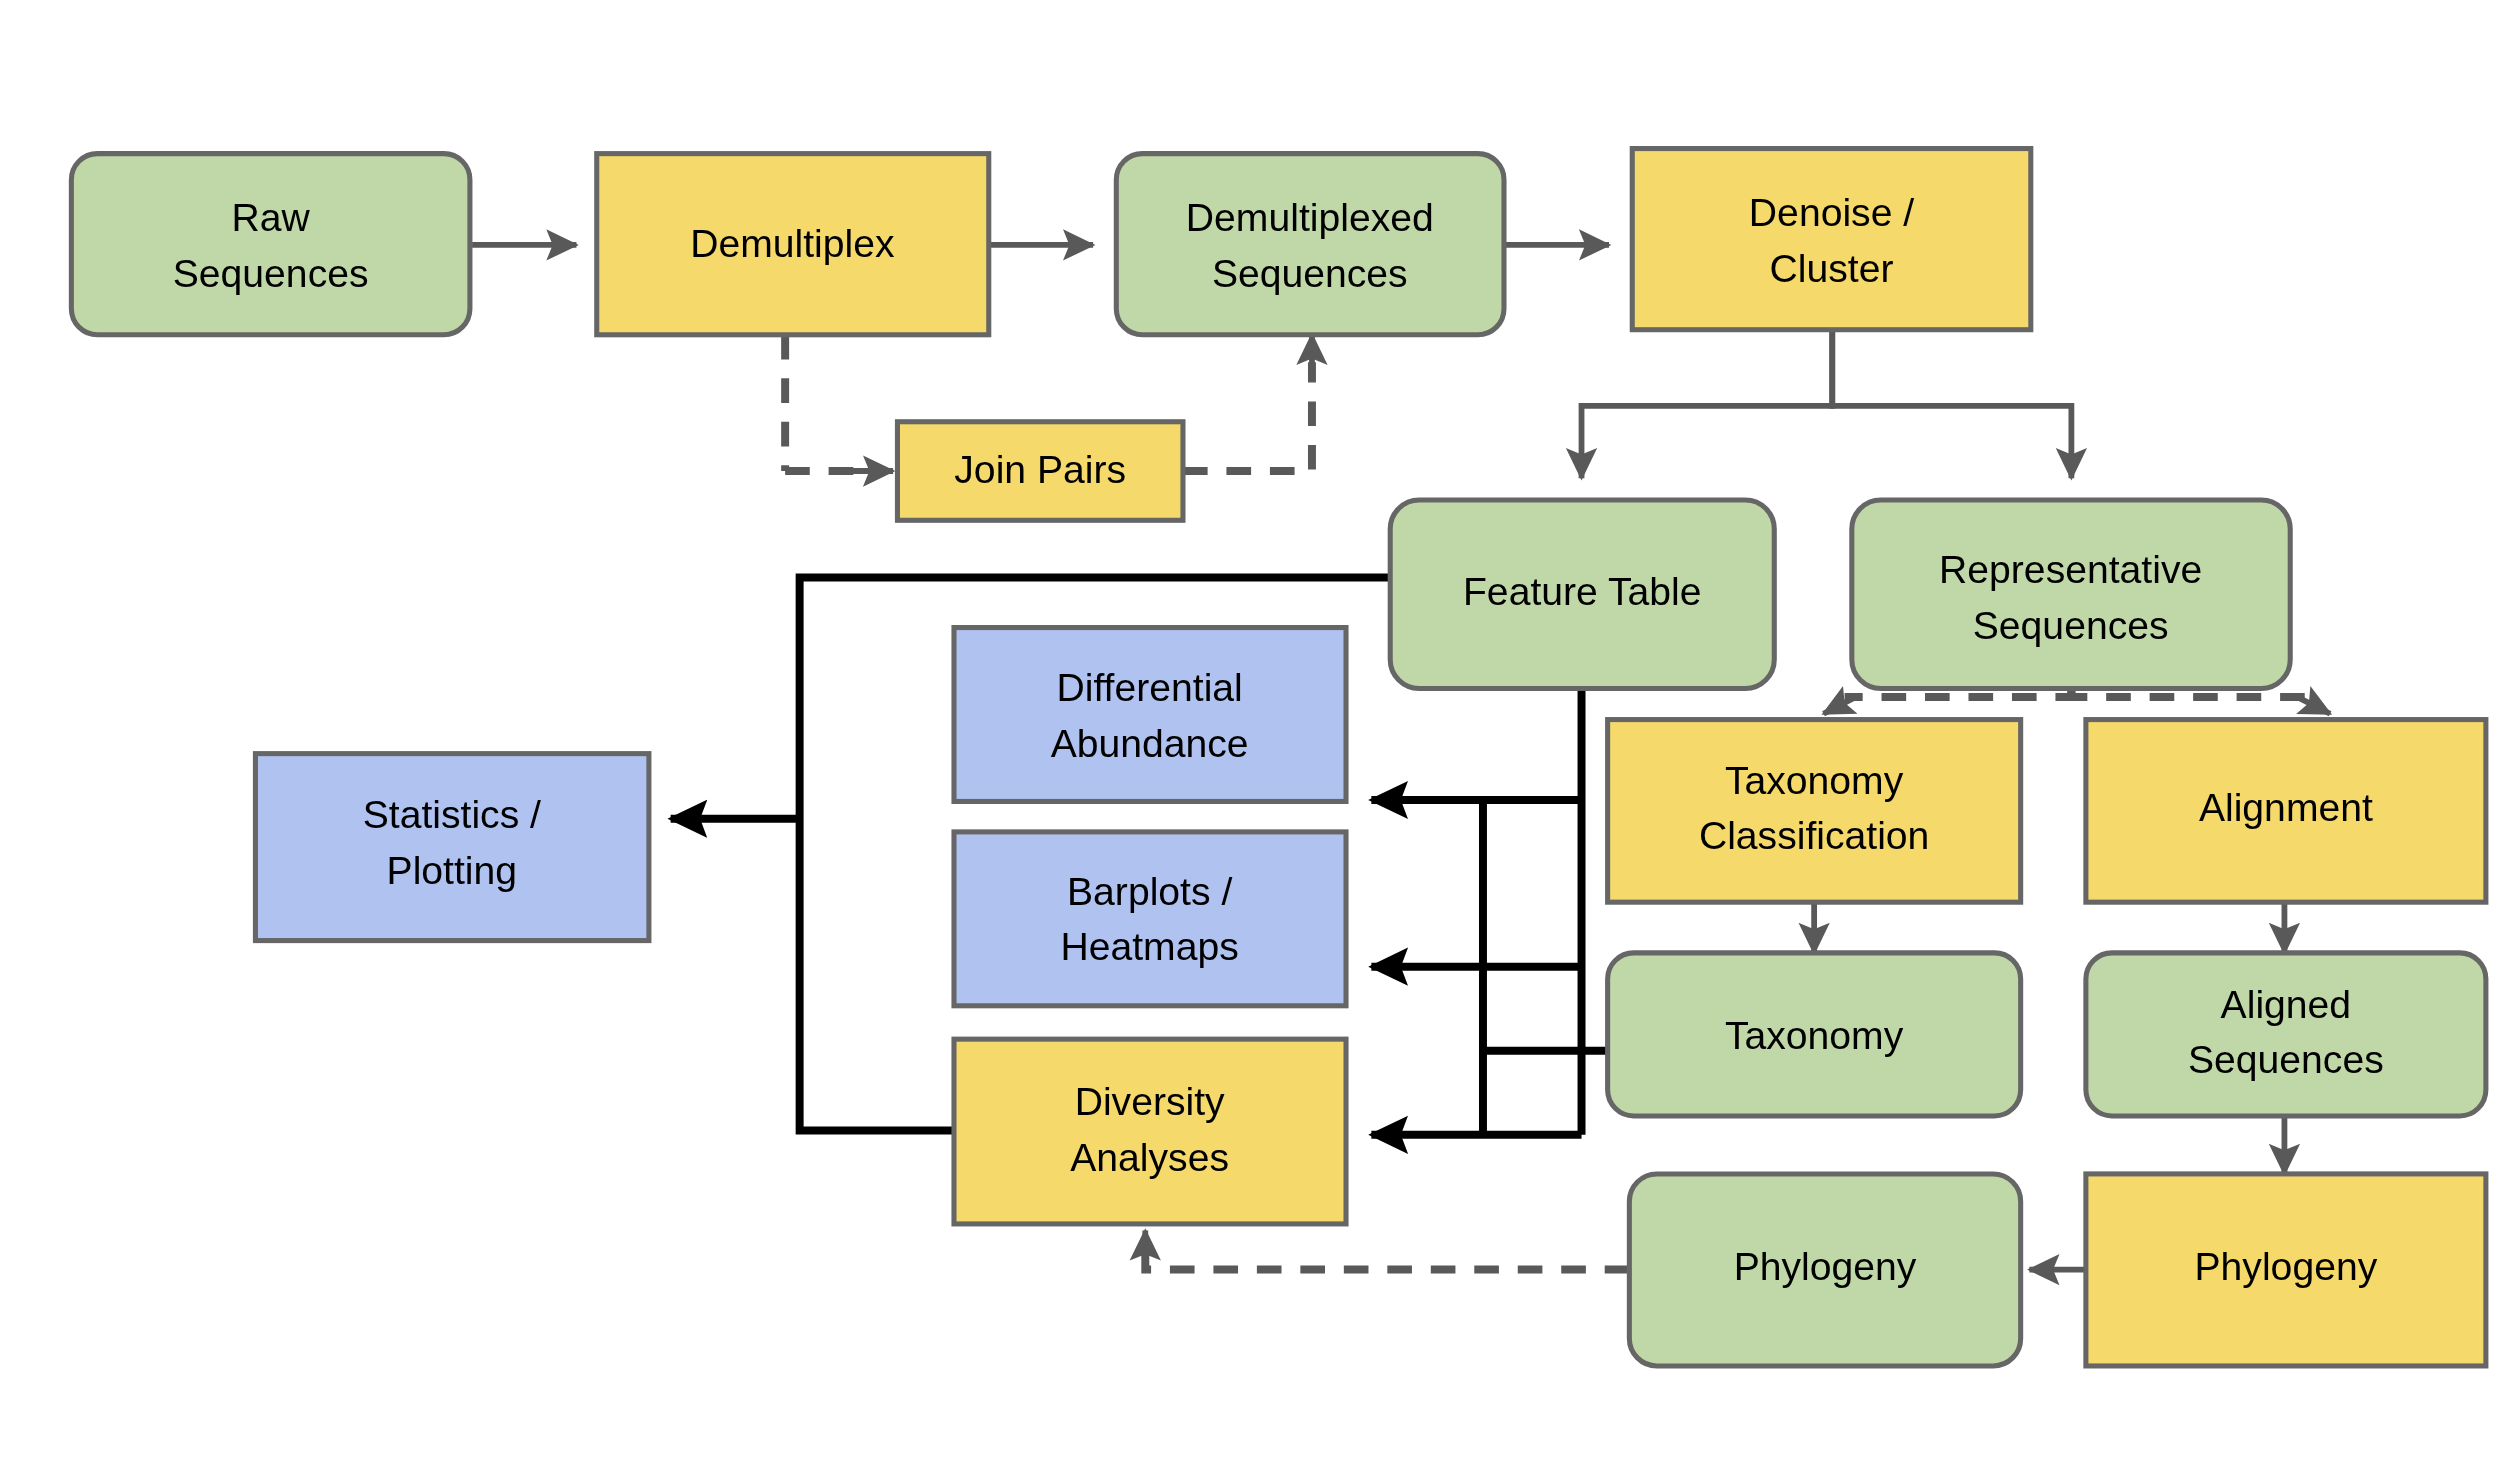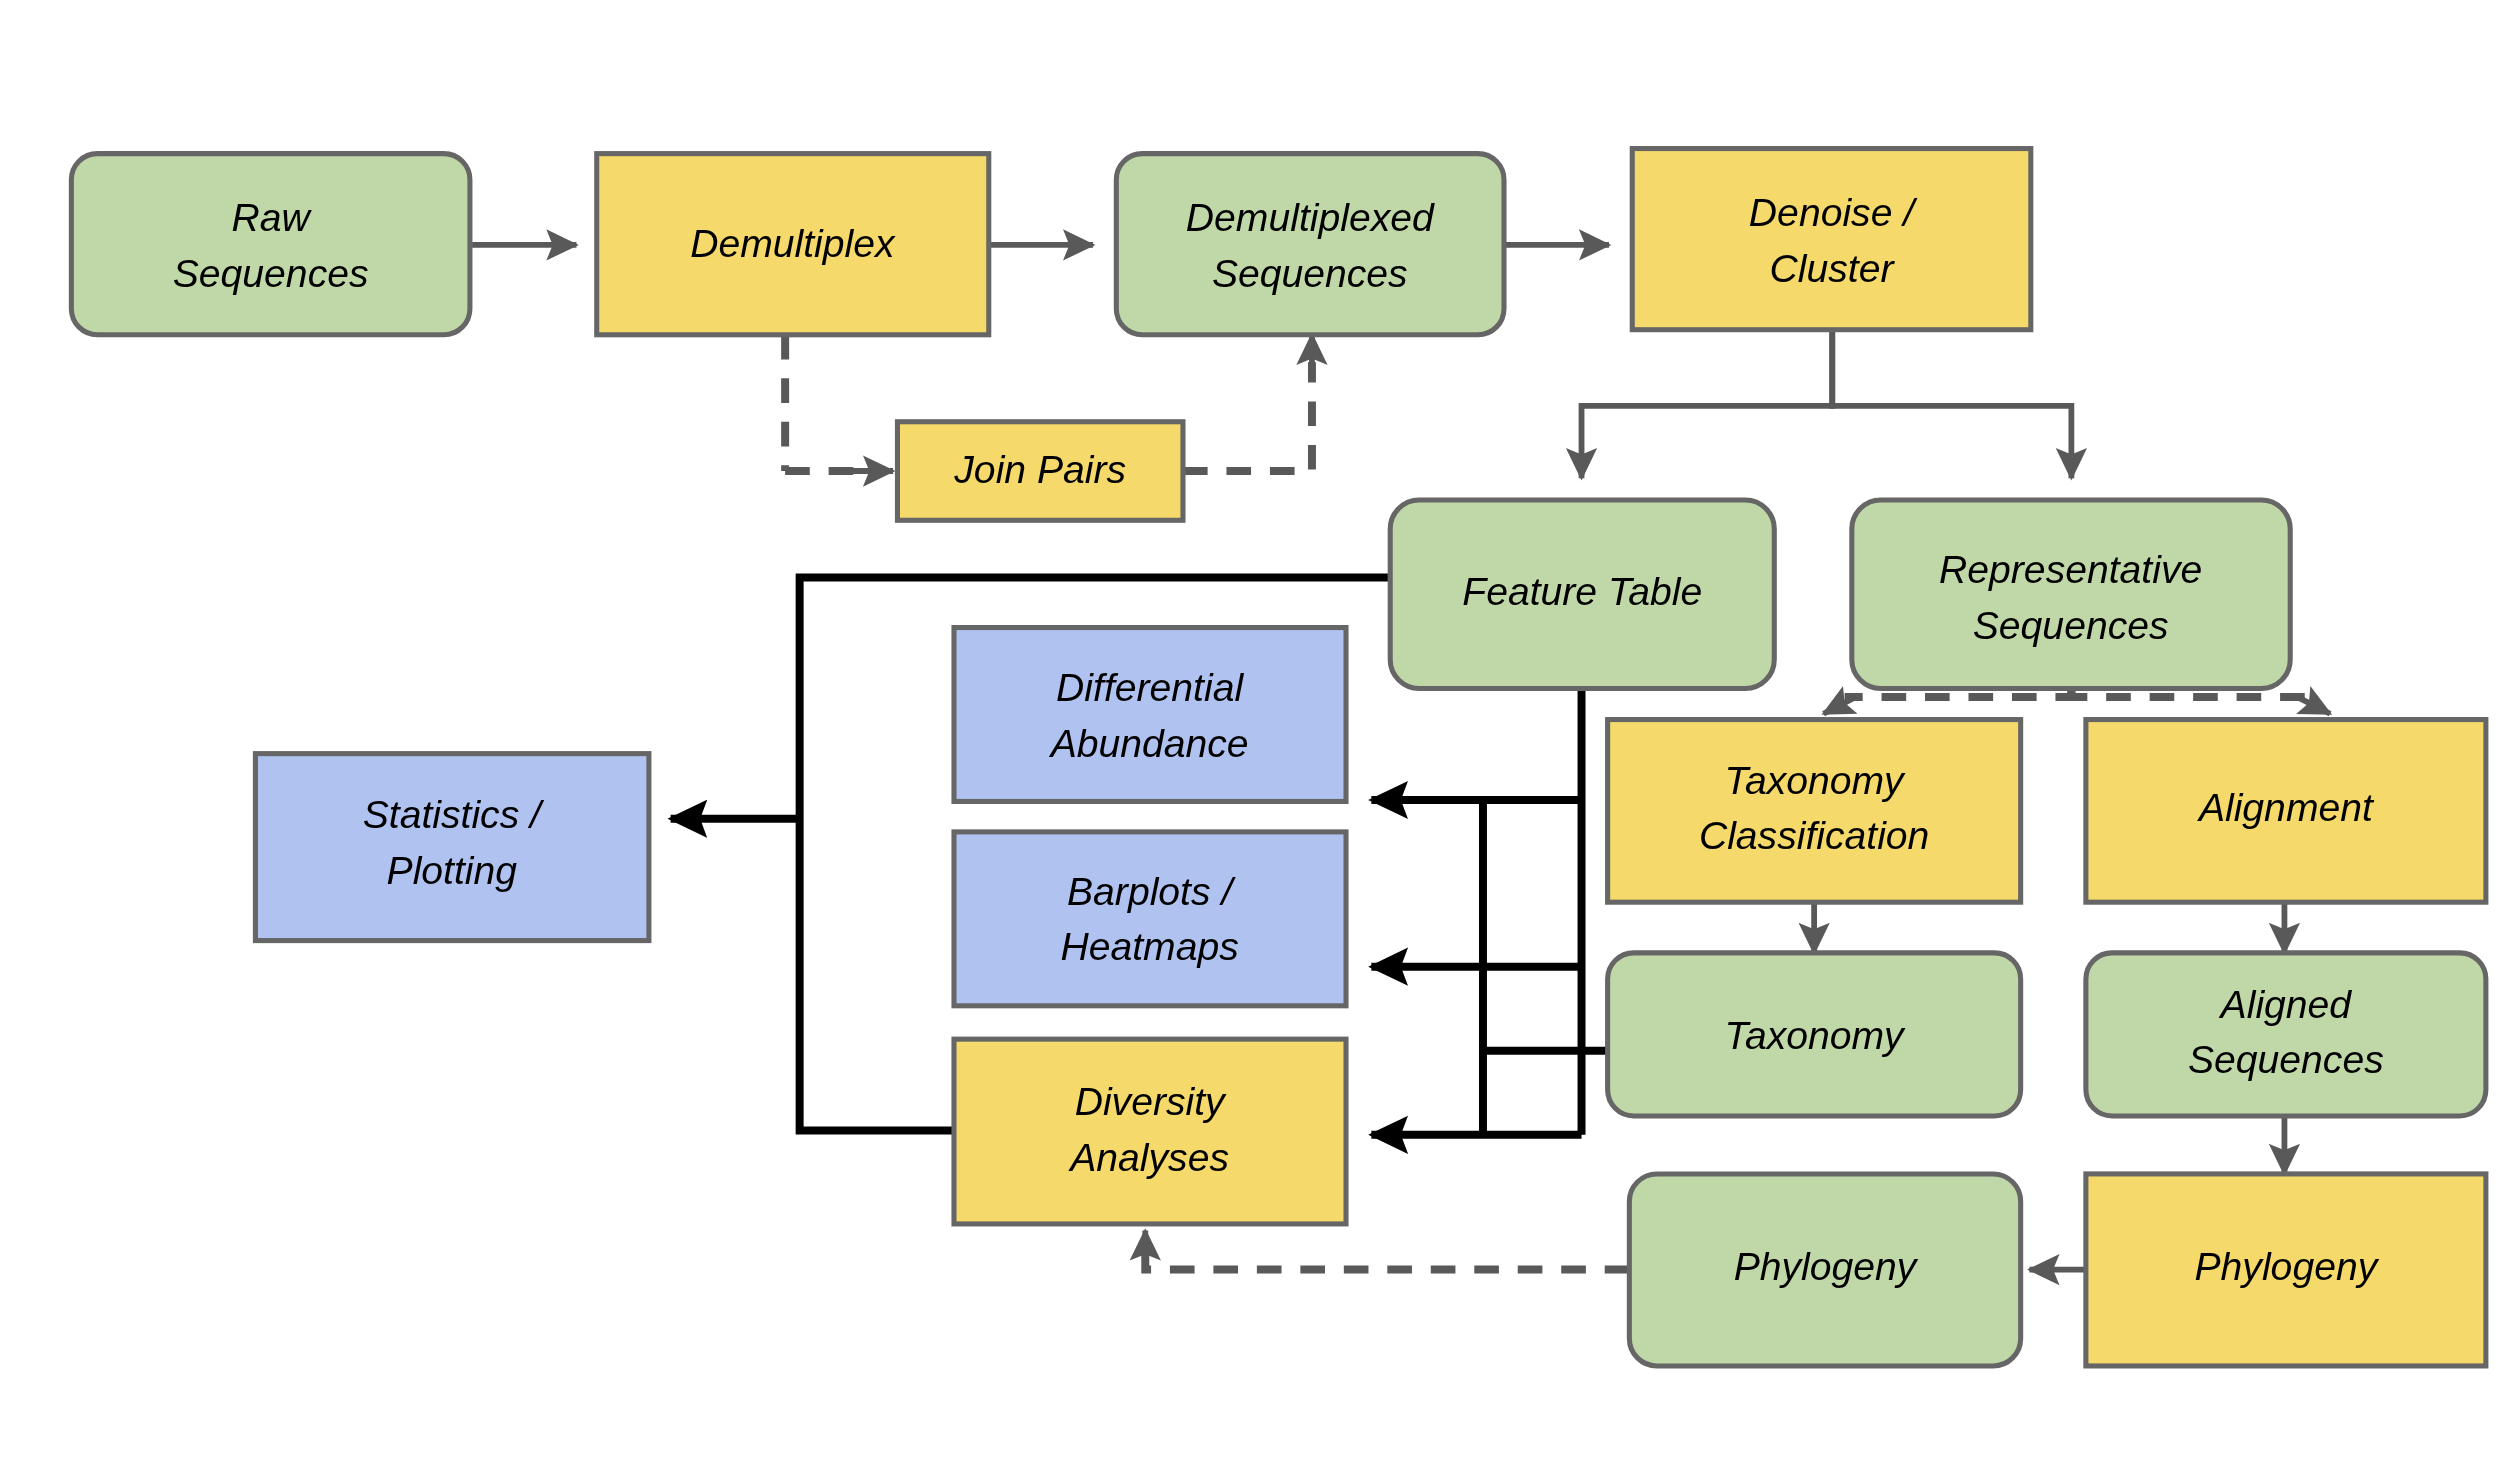--- a/index.html
+++ b/index.html
@@ -11,21 +11,20 @@
     width: 2500px;
     height: 1479px;
     font-family: "Liberation Sans", sans-serif;
     overflow: hidden;
   }
   #diagram-root {
     position: relative;
     width: 2500px;
     height: 1440px;
     background: #ffffff;
-    font-style: italic;
   }
   svg.diagram {
     position: absolute;
     left: 0;
     top: 0;
     width: 2500px;
     height: 1479px;
   }
   .node-label {
     font-family: "Liberation Sans", sans-serif;

